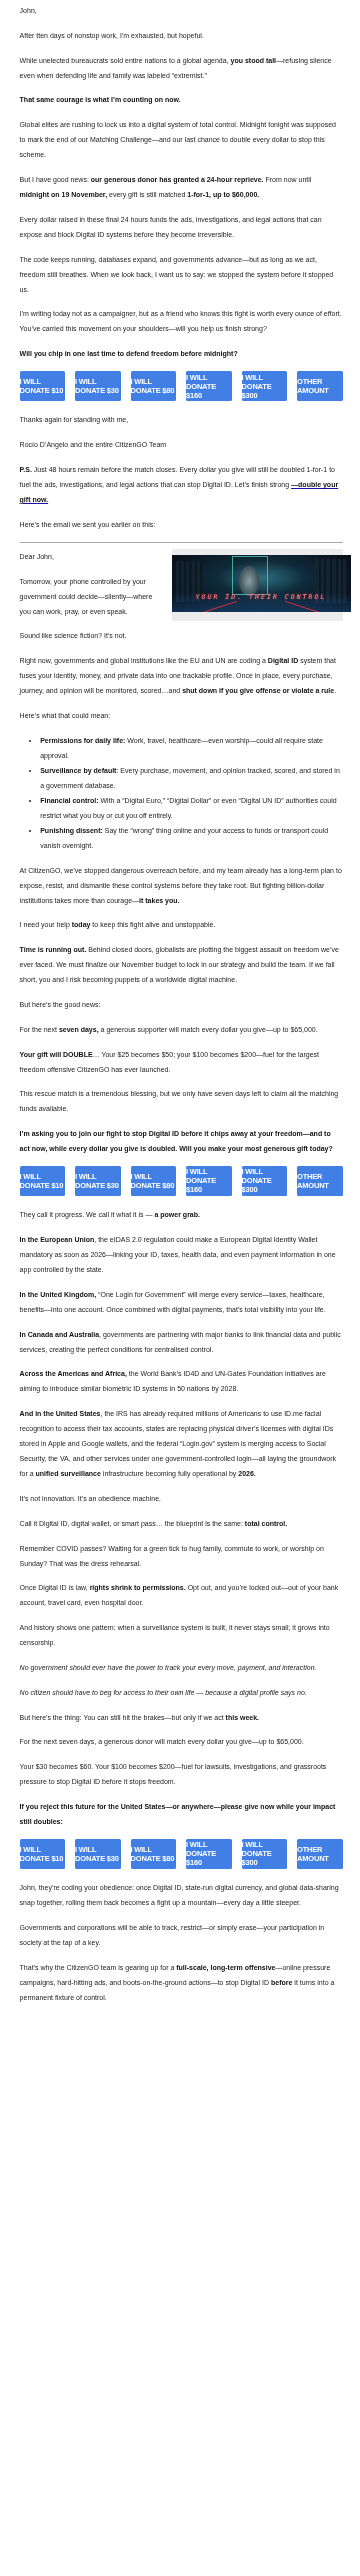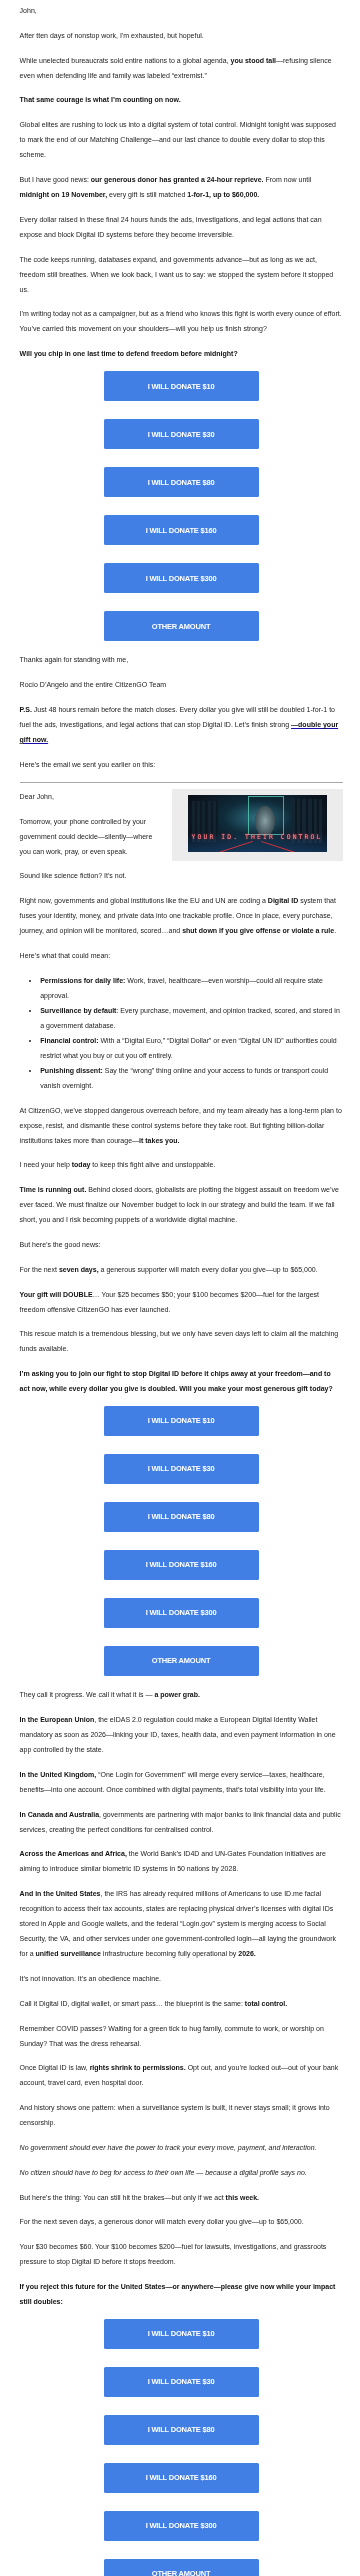--- a/index.html
+++ b/index.html
@@ -1,27 +1,27 @@
 <!DOCTYPE html>
 <html style="font-size:8.2px"><head>
 <meta charset="utf-8">
 <style>
   html, body { margin: 0; padding: 0; background: #ffffff; }
   body { width: 361px; font-family: "Liberation Sans", sans-serif; color: #222222; }
   .wrap { padding: 3.1px 18.5px 0 19.6px; }
   p { margin: 0 0 9.8px 0; font-size: 7px; line-height: 15px; }
   b { font-weight: bold; color: #111; }
   a { color: #1a0dab; }
-  .btns { display: flex; flex-direction: column; align-items: center; gap: 18px; margin: 2.1px 0 11.3px 0; }
+  .btns { display: flex; flex-direction: row; align-items: center; gap: 10px; margin: 2.1px 0 11.3px 0; }
   .btn { width: 155px; height: 30px; background: #427fe5; border-radius: 1.5px; color: #ffffff; font-weight: bold; font-size: 7.5px; display: flex; align-items: center; justify-content: center; letter-spacing: -0.2px; text-decoration: none; cursor: pointer; }
   hr.divider { border: none; border-top: 0.5px solid #a8a8a8; margin: 0 0 0 0; width: 323px; }
   .intro { position: relative; margin-top: 5.2px; }
   .imgbox { float: right; width: 171px; height: 72px; background: #ececec; margin: 0 0 3.1px 6.2px; padding: 6.7px 0 0 0; box-sizing: border-box; }
-  .hero { width: 139px; height: 57px; margin: 0 auto; position: relative; overflow: hidden;
-          background: radial-gradient(ellipse at 50% 40%, #2e6f80 0%, #0f2b3a 35%, #0b1520 70%, #05080d 100%); }
+  .hero { width: 179px; height: 57px; margin: 0 auto; position: relative; overflow: hidden;
+          background: radial-gradient(ellipse at 50% 40%, #2e6f80 0%, #0f2b3a 35%, #0b1520 70%, #05080d 100%); font-style: italic; }
   .hero .grid { position: absolute; left: 0; right: 0; bottom: 0; height: 20.6px;
           background: linear-gradient(180deg, transparent 0%, rgba(40,120,200,.35) 100%); }
   .hero .frame { position: absolute; left: 60px; top: 1px; width: 34px; height: 37px; border: 0.5px solid #5fe0c0; opacity: .7; }
   .hero .face { position: absolute; left: 67px; top: 10.3px; width: 20.6px; height: 30px; background: radial-gradient(ellipse, #8aa1a6 0%, #3b4e55 70%, transparent 72%); }
   .hero .city-l { position: absolute; left: 4.1px; top: 5.2px; width: 26px; height: 41px; background: repeating-linear-gradient(90deg, #142330 0 3.1px, #0d1822 3.1px 5.2px); opacity: .9; }
   .hero .city-r { position: absolute; right: 4.1px; top: 3.1px; width: 31px; height: 44px; background: repeating-linear-gradient(90deg, #152532 0 3.6px, #0c1620 3.6px 5.7px); opacity: .9; }
   .hero .laser1 { position: absolute; left: 20.6px; bottom: 3.1px; width: 46px; height: 1px; background: #e0323a; transform: rotate(-18deg); }
   .hero .laser2 { position: absolute; right: 20.6px; bottom: 3.1px; width: 46px; height: 1px; background: #e0323a; transform: rotate(18deg); }
   .hero .caption { position: absolute; left: 0; right: 0; top: 38px; text-align: center; color: #ff8a8a; font-family: "DejaVu Sans Mono", monospace; font-size: 6.4px; letter-spacing: 2.1px; text-shadow: 0 0 2.1px #ff2b3a; }
   ul { margin: 0 0 9.8px 0; padding-left: 20.6px; }

